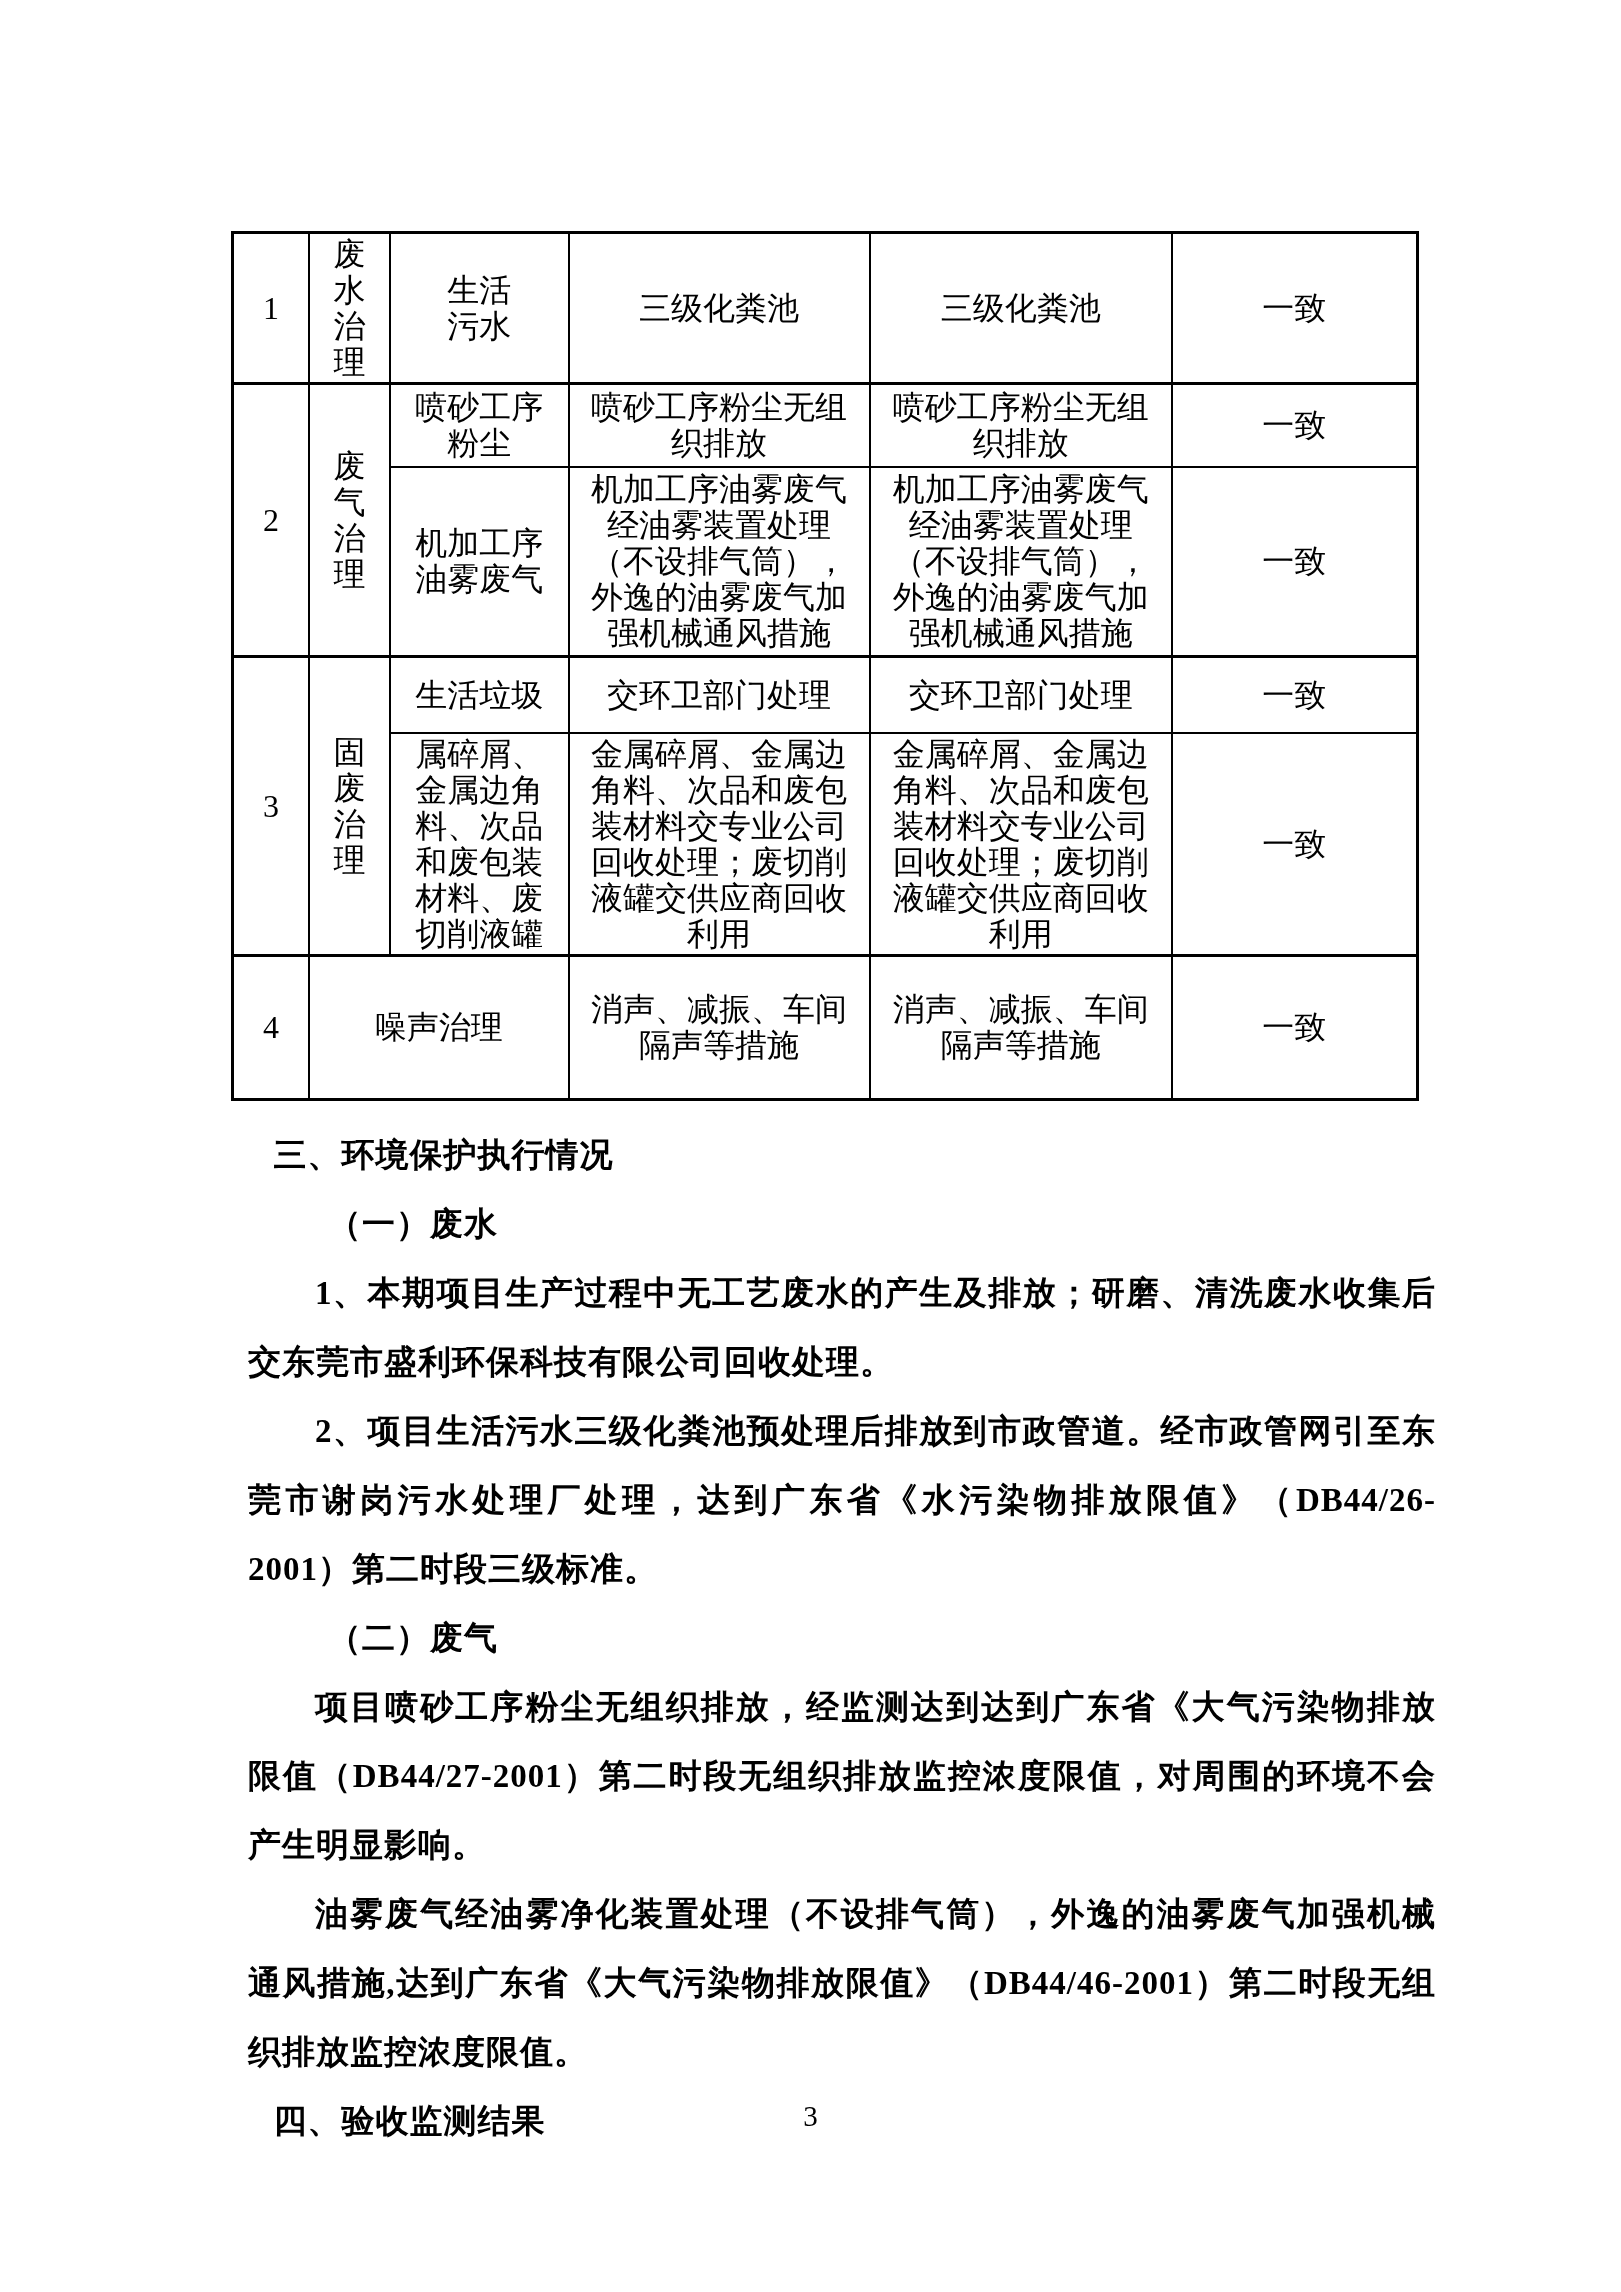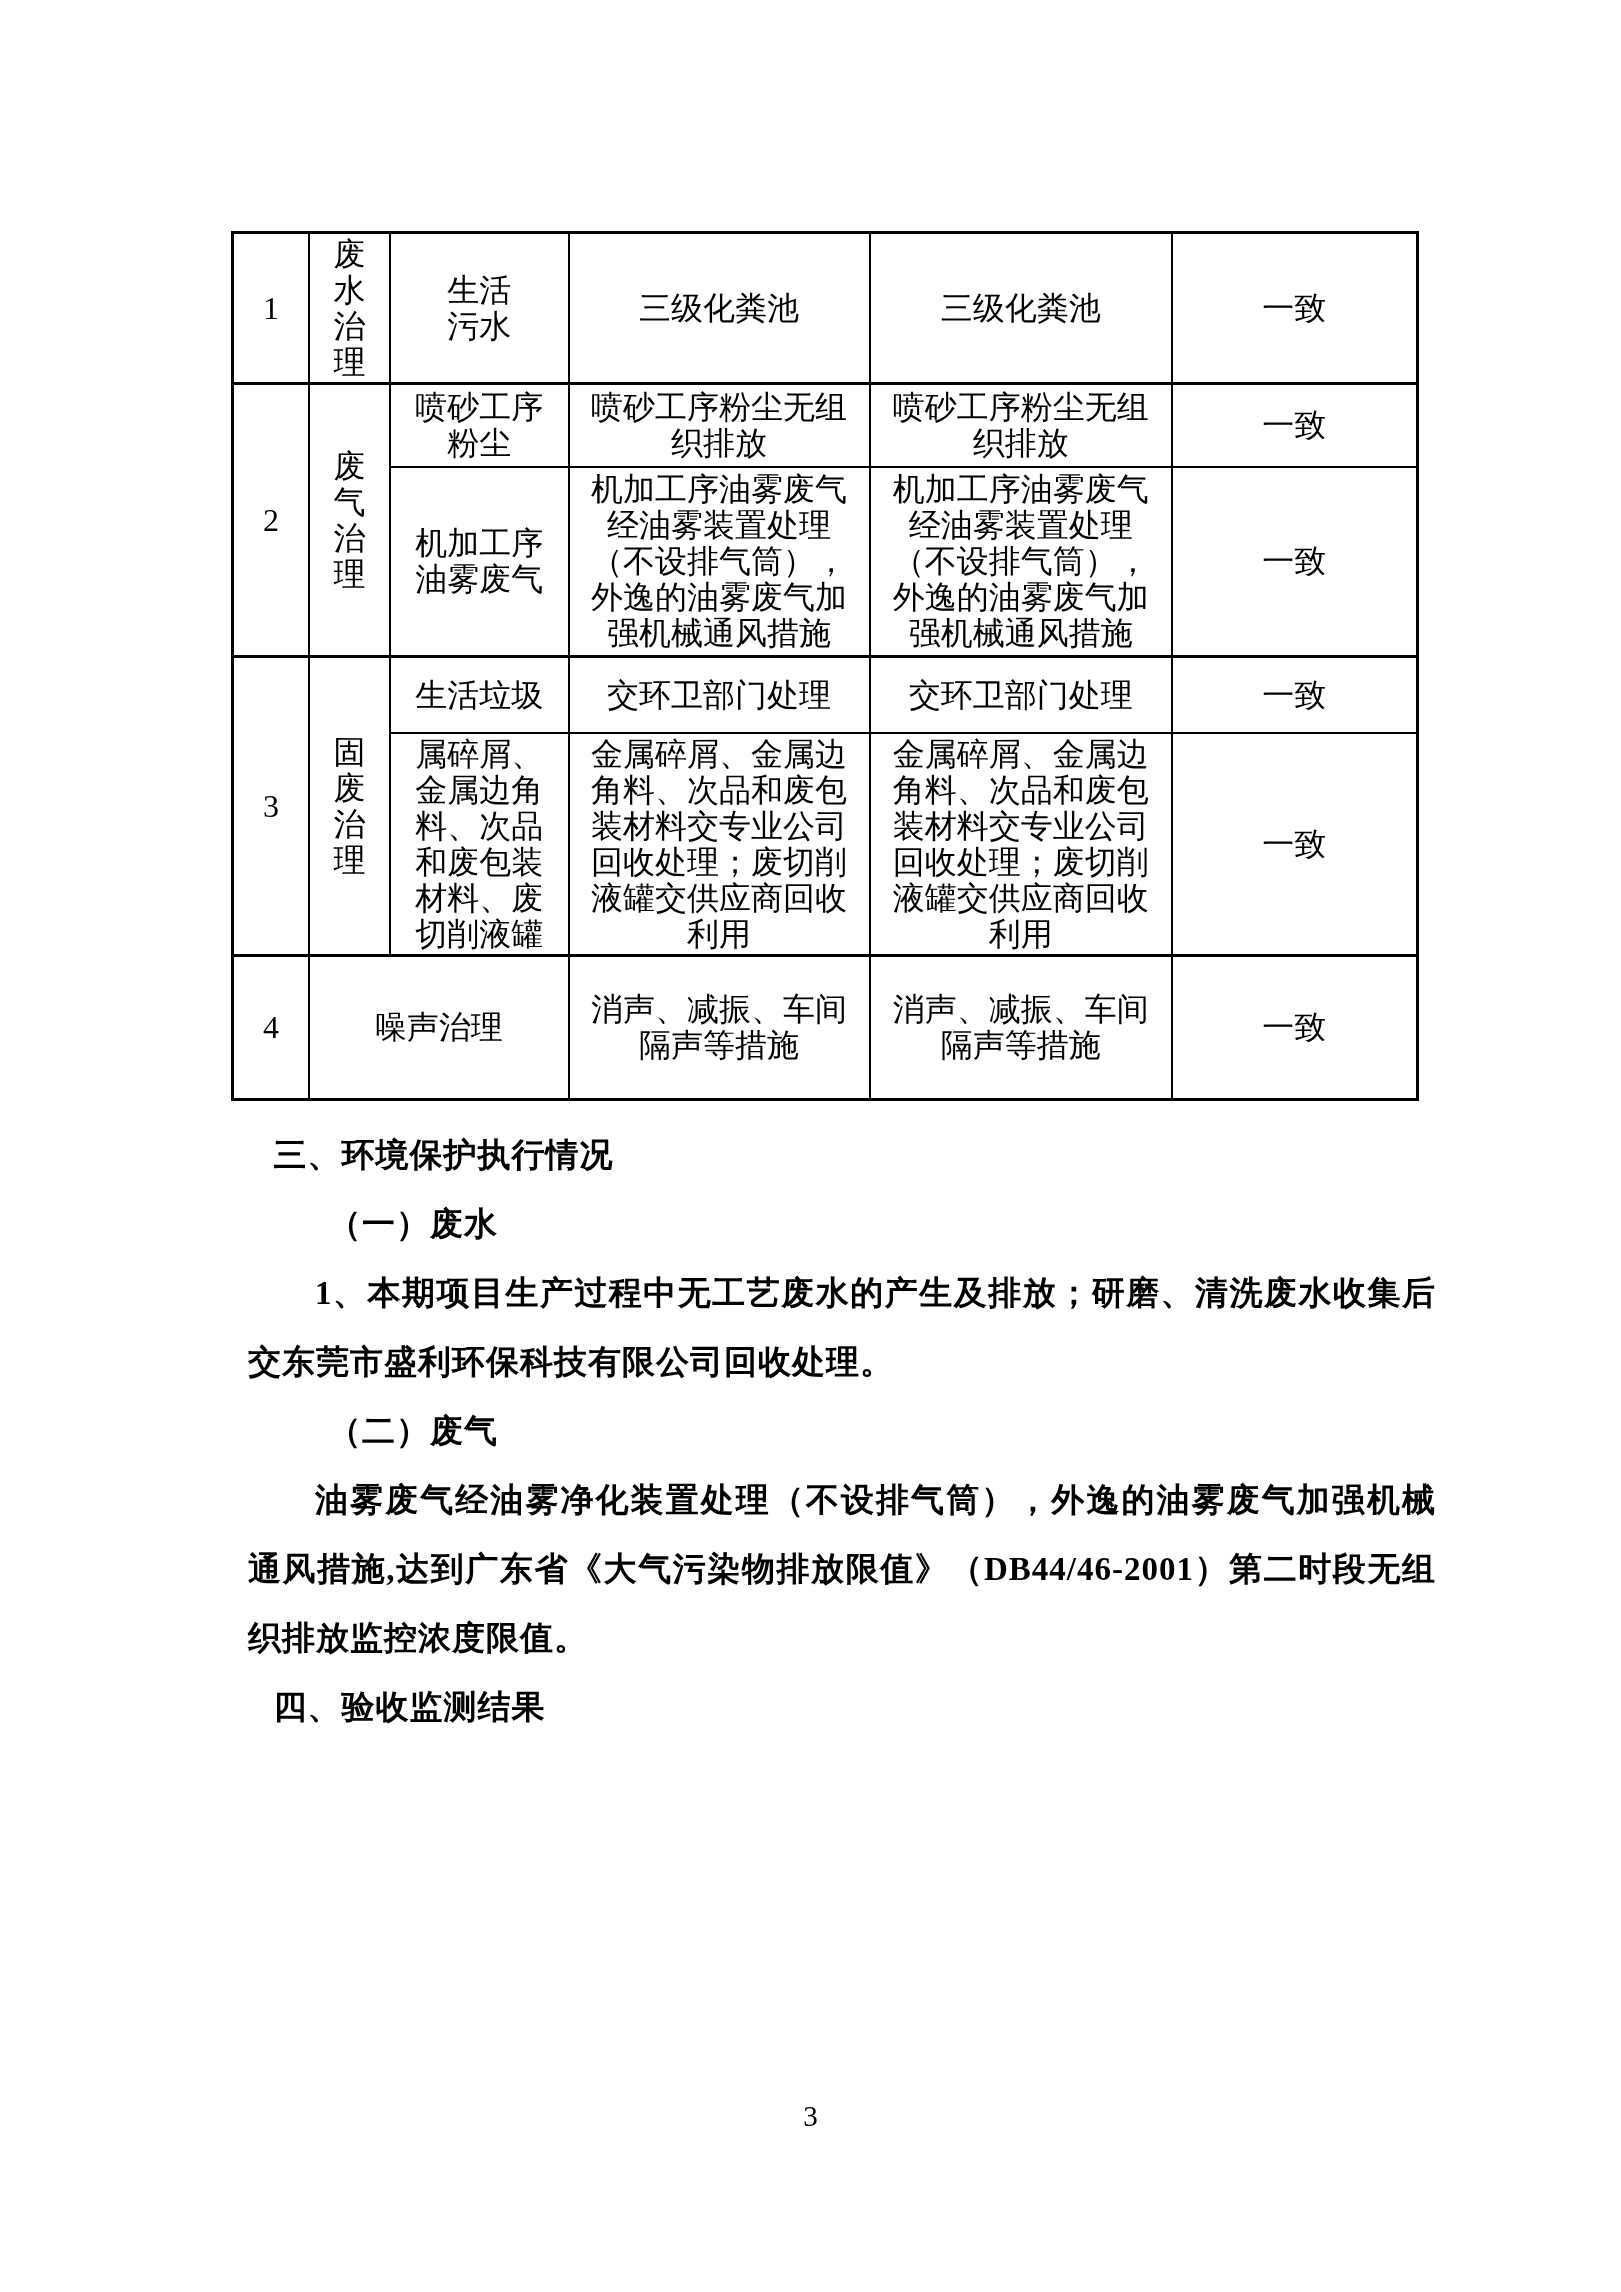--- a/index.html
+++ b/index.html
@@ -145,21 +145,23 @@
 隔声等措施</td>
         <td>一致</td>
       </tr>
     </tbody>
   </table>
 
   <div class="body-text">
     <h2 class="h-main">三、环境保护执行情况</h2>
     <h3 class="h-sub">（一）废水</h3>
     <p>1、本期项目生产过程中无工艺废水的产生及排放；研磨、清洗废水收集后交东莞市盛利环保科技有限公司回收处理。</p>
+    <p>2、项目生活污水三级化粪池预处理后排放到市政管道。经市政管网引至东莞市谢岗污水处理厂处理，达到广东省《水污染物排放限值》（DB44/26-2001）第二时段三级标准。</p>
     <h3 class="h-sub">（二）废气</h3>
+    <p>项目喷砂工序粉尘无组织排放，经监测达到达到广东省《大气污染物排放限值（DB44/27-2001）第二时段无组织排放监控浓度限值，对周围的环境不会产生明显影响。</p>
     <p>油雾废气经油雾净化装置处理（不设排气筒），外逸的油雾废气加强机械通风措施,达到广东省《大气污染物排放限值》（DB44/46-2001）第二时段无组织排放监控浓度限值。</p>
     <h2 class="h-main">四、验收监测结果</h2>
   </div>
 
   <div class="page-number">3</div>
 
 </div>
 
 
 </body></html>

